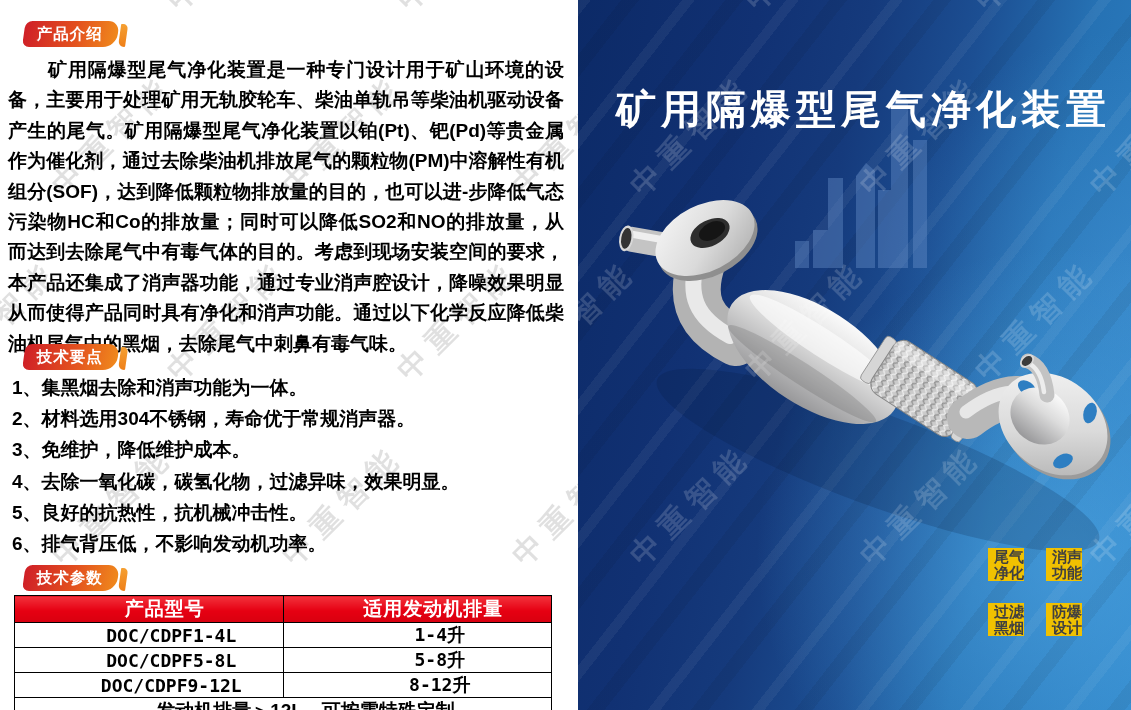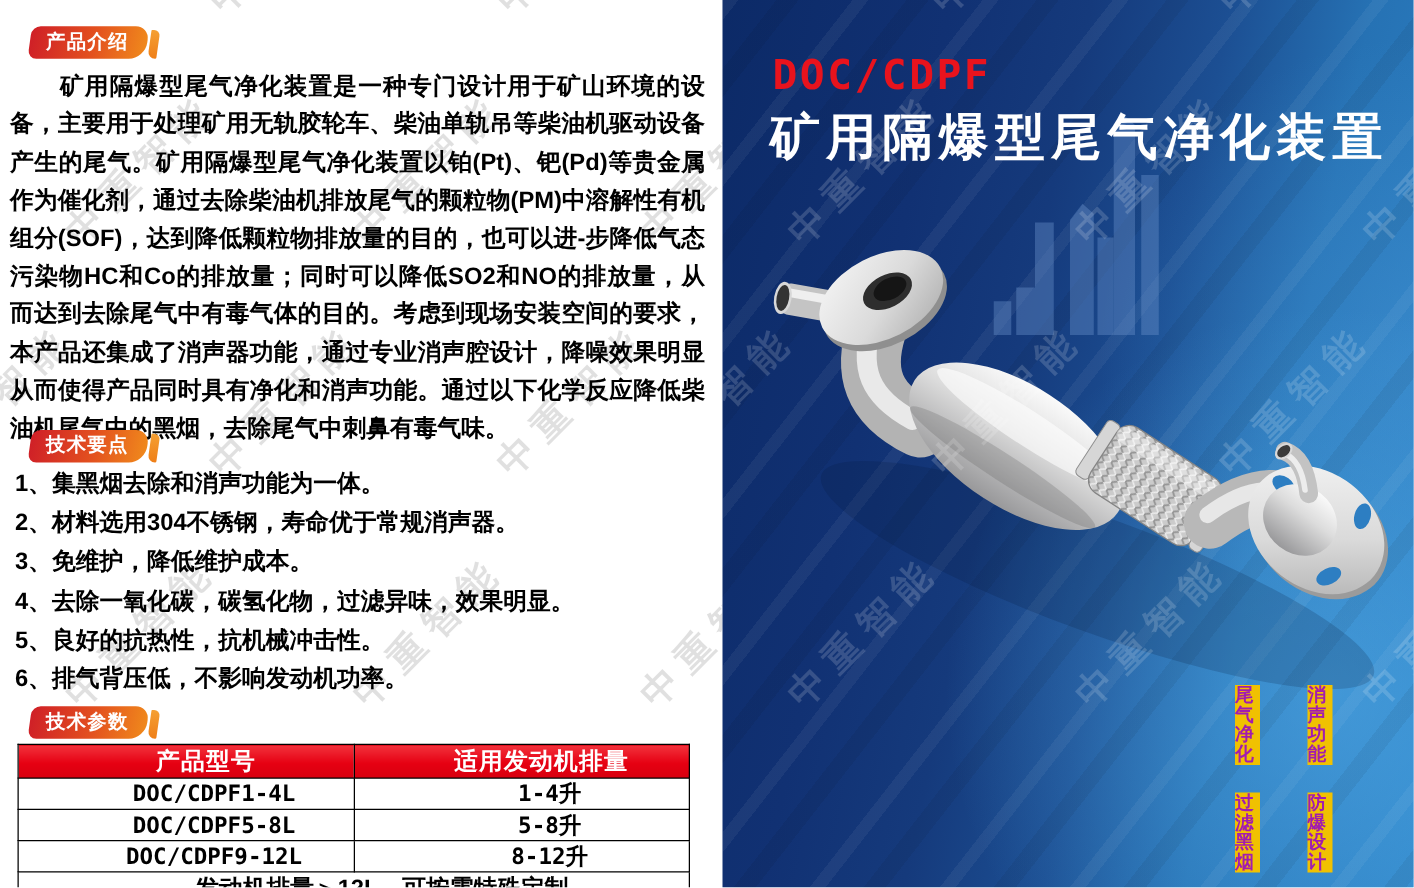--- a/index.html
+++ b/index.html
@@ -50,22 +50,22 @@
   .hero-art { position:absolute; left:0; top:0; }
 
   .model { position:absolute; left:40px; top:40px; color:#e8131d;
            font-family:"DejaVu Sans Mono","Liberation Sans",monospace;
            font-size:33px; font-weight:700; letter-spacing:2px; white-space:nowrap; }
   .hero-title { position:absolute; left:38px; top:82px; color:#ffffff;
            font-size:40px; font-weight:700; letter-spacing:5px; white-space:nowrap;text-align:center; }
 
   .tags { position:absolute; left:410px; top:548px; display:grid;
           grid-template-columns:repeat(2, 44px); column-gap:14px; row-gap:22px; }
-  .tag { width:20px; min-height:32px; padding:1px 0; background:#f0c101; color:#a21caf;
-         font-size:15px; line-height:15.5px; font-weight:700; text-align:left; white-space:pre-line; }
+  .tag { width:36px; min-height:32px; padding:1px 0; background:#f0c101; color:#404040;
+         font-size:15px; line-height:15.5px; font-weight:700; text-align:right; white-space:pre-line; }
 
   
   .wm-layer { position:absolute; inset:0; overflow:hidden; pointer-events:none; }
   .wm { position:absolute; transform:rotate(-45deg); font-weight:700; font-size:30px; letter-spacing:9px; white-space:nowrap; }
   .wm-gray  .wm { color:rgba(0,0,0,0.12); }
   .wm-white .wm { color:rgba(255,255,255,0.16); }
 </style>
 </head>
 <body>
 
@@ -227,21 +227,20 @@
         <span class="wm" style="left: 265px; top: 115px;">中重智能</span>
         <span class="wm" style="left: 495px; top: 115px;">中重智能</span>
         <span class="wm" style="left: -80px; top: 300px;">中重智能</span>
         <span class="wm" style="left: 150px; top: 300px;">中重智能</span>
         <span class="wm" style="left: 380px; top: 300px;">中重智能</span>
         <span class="wm" style="left: 35px; top: 485px;">中重智能</span>
         <span class="wm" style="left: 265px; top: 485px;">中重智能</span>
         <span class="wm" style="left: 495px; top: 485px;">中重智能</span>
       </div>
 
-    <div class="model">DOC/CDPF</div>
     <h1 class="hero-title">矿用隔爆型尾气净化装置</h1>
 
     <div class="tags">
       <div class="tag">尾气
 净化</div>
       <div class="tag">消声
 功能</div>
       <div class="tag">过滤
 黑烟</div>
       <div class="tag">防爆

